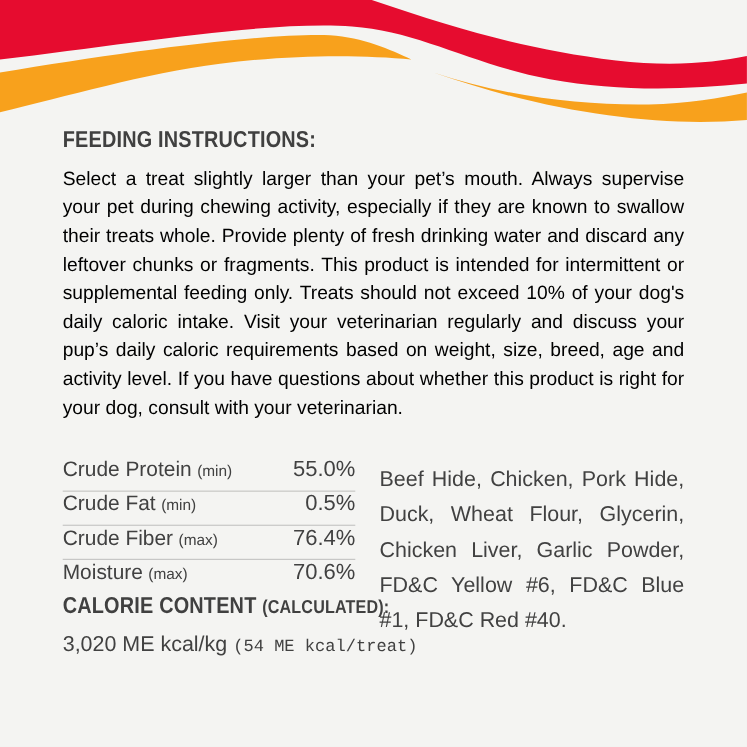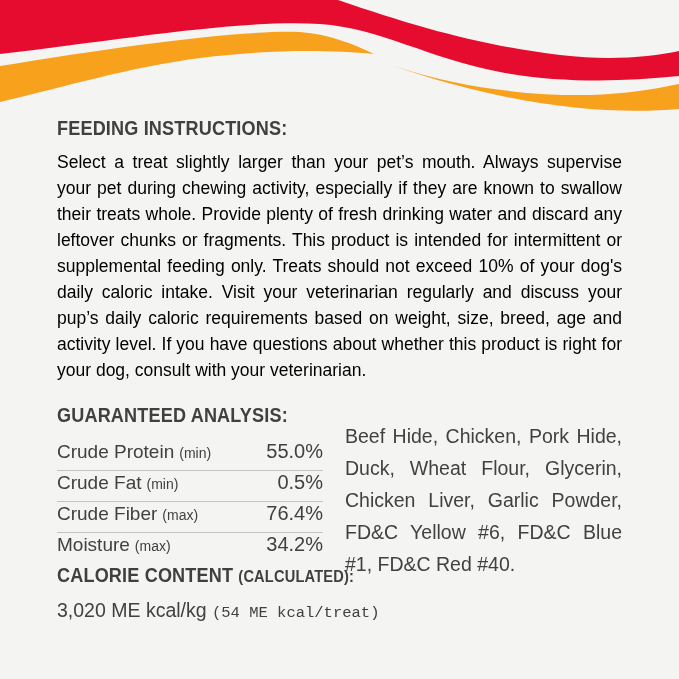--- a/index.html
+++ b/index.html
@@ -83,42 +83,41 @@
 
   <div class="content">
 
     <h2 class="section-title"><span class="condensed">FEEDING INSTRUCTIONS:</span></h2>
 
     <p class="body-par">Select a treat slightly larger than your pet’s mouth. Always supervise your pet during chewing activity, especially if they are known to swallow their treats whole. Provide plenty of fresh drinking water and discard any leftover chunks or fragments. This product is intended for intermittent or supplemental feeding only. Treats should not exceed 10% of your dog's daily caloric intake. Visit your veterinarian regularly and discuss your pup’s daily caloric requirements based on weight, size, breed, age and activity level. If you have questions about whether this product is right for your dog, consult with your veterinarian.</p>
 
     <div class="columns">
 
       <div class="col-left">
-        <h2 class="section-title"><span class="condensed">GUARANTEED ANALYSIS:</span></h2>
 
         <div class="ga-table">
           <div class="ga-row">
             <span class="ga-name">Crude Protein</span>
             <span class="ga-qual">(min)</span>
             <span class="ga-val">55.0%</span>
           </div>
           <div class="ga-row">
             <span class="ga-name">Crude Fat</span>
             <span class="ga-qual">(min)</span>
             <span class="ga-val">0.5%</span>
           </div>
           <div class="ga-row">
             <span class="ga-name">Crude Fiber</span>
             <span class="ga-qual">(max)</span>
             <span class="ga-val">76.4%</span>
           </div>
           <div class="ga-row">
             <span class="ga-name">Moisture</span>
             <span class="ga-qual">(max)</span>
-            <span class="ga-val">34.2%</span>
+            <span class="ga-val">70.6%</span>
           </div>
         </div>
 
         <h2 class="section-title calorie-title"><span class="condensed"><span>CALORIE CONTENT</span> <span class="title-suffix">(CALCULATED):</span></span></h2>
 
         <div class="calorie-value"><span>3,020 ME kcal/kg</span> <span class="calorie-value-suffix">(54 ME kcal/treat)</span></div>
       </div>
 
       <div class="col-right">
         <p class="ingredients-body">Beef Hide, Chicken, Pork Hide, Duck, Wheat Flour, Glycerin, Chicken Liver, Garlic Powder, FD&amp;C Yellow #6, FD&amp;C Blue #1, FD&amp;C Red #40.</p>

